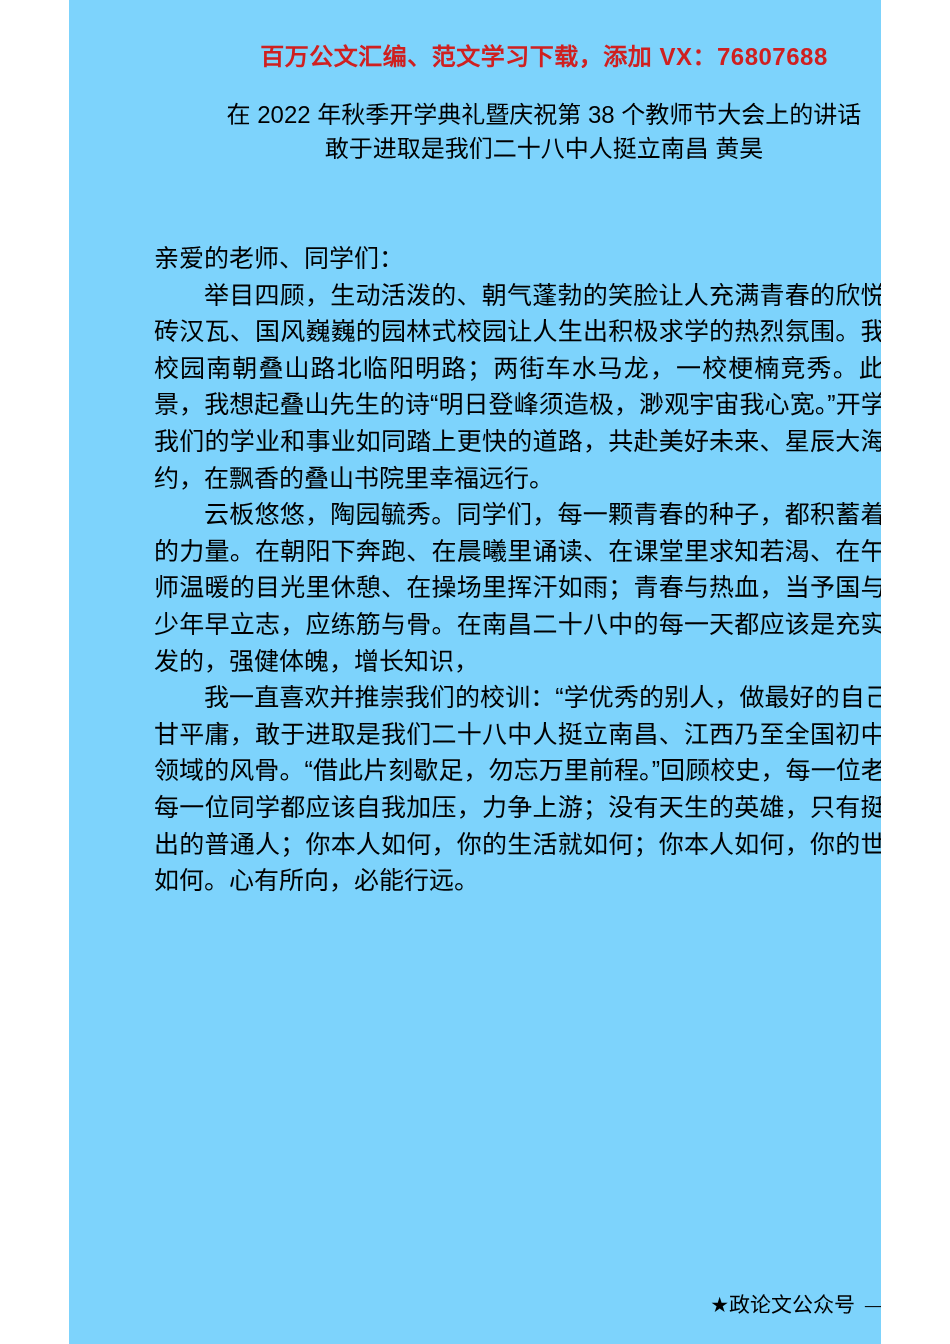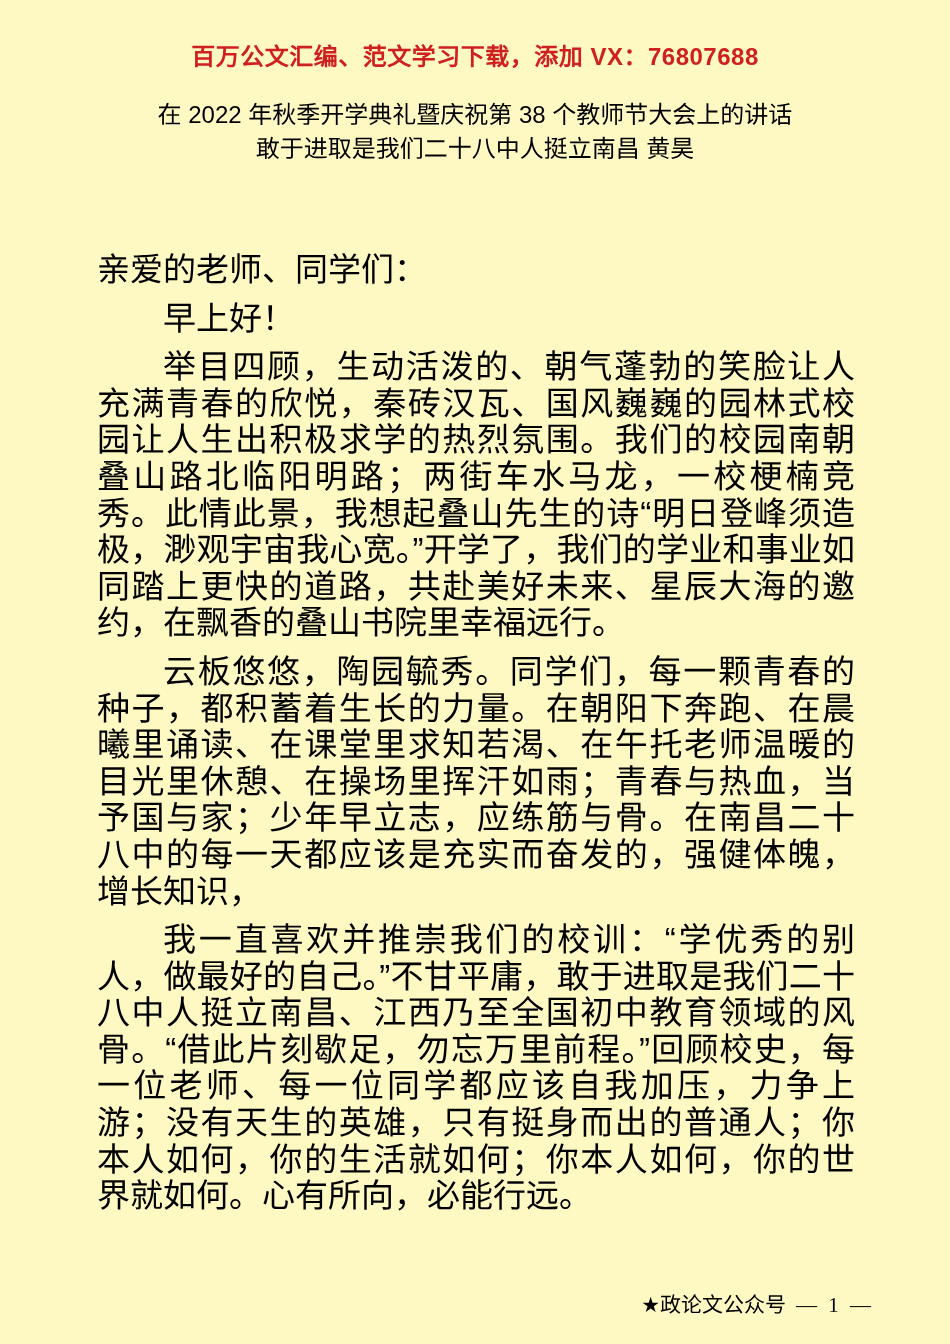--- a/index.html
+++ b/index.html
@@ -7,24 +7,24 @@
     margin: 0;
     padding: 0;
     background: #ffffff;
   }
   body {
     font-family: "Liberation Sans", "DejaVu Sans", sans-serif;
     color: #000000;
   }
   .page {
     position: relative;
-    width: 950px;
+    width: 812px;
     height: 1344px;
     margin: 0 auto;
-    background: #fef9c3;
+    background: #7dd3fc;
     overflow: hidden;
     box-sizing: border-box;
   }
 
   
   .promo-banner {
     position: absolute;
     top: 44px;
     left: 0;
     width: 950px;
@@ -54,26 +54,26 @@
   }
 
   
   .body-block {
     position: absolute;
     top: 240px;
     left: 85px;
     width: 782px;
   }
   .para {
-    font-size: 33px;
+    font-size: 25px;
     line-height: 36.6px;
     color: #000;
     text-align: justify;
     text-justify: inter-ideograph;
-    margin: 12px;
+    margin: 0;
     letter-spacing: 0px;
   }
   .para.indent { text-indent: 2em; }
   .para.noindent { text-indent: 0; }
 
   
   .footer {
     position: absolute;
     left: 0;
     top: 1288px;
@@ -103,21 +103,20 @@
 
   <div class="promo-banner">百万公文汇编、范文学习下载，添加 VX：76807688</div>
 
   <div class="title-block">
     <div class="title-line">在 2022 年秋季开学典礼暨庆祝第 38 个教师节大会上的讲话</div>
     <div class="title-line">敢于进取是我们二十八中人挺立南昌 黄昊</div>
   </div>
 
   <div class="body-block">
     <p class="para noindent">亲爱的老师、同学们：</p>
-    <p class="para indent">早上好！</p>
     <p class="para indent">举目四顾，生动活泼的、朝气蓬勃的笑脸让人充满青春的欣悦，秦砖汉瓦、国风巍巍的园林式校园让人生出积极求学的热烈氛围。我们的校园南朝叠山路北临阳明路；两街车水马龙，一校梗楠竞秀。此情此景，我想起叠山先生的诗“明日登峰须造极，渺观宇宙我心宽。”开学了，我们的学业和事业如同踏上更快的道路，共赴美好未来、星辰大海的邀约，在飘香的叠山书院里幸福远行。</p>
     <p class="para indent">云板悠悠，陶园毓秀。同学们，每一颗青春的种子，都积蓄着生长的力量。在朝阳下奔跑、在晨曦里诵读、在课堂里求知若渴、在午托老师温暖的目光里休憩、在操场里挥汗如雨；青春与热血，当予国与家；少年早立志，应练筋与骨。在南昌二十八中的每一天都应该是充实而奋发的，强健体魄，增长知识，</p>
     <p class="para indent">我一直喜欢并推崇我们的校训：“学优秀的别人，做最好的自己。”不甘平庸，敢于进取是我们二十八中人挺立南昌、江西乃至全国初中教育领域的风骨。“借此片刻歇足，勿忘万里前程。”回顾校史，每一位老师、每一位同学都应该自我加压，力争上游；没有天生的英雄，只有挺身而出的普通人；你本人如何，你的生活就如何；你本人如何，你的世界就如何。心有所向，必能行远。</p>
   </div>
 
   <div class="footer">
     <span class="footer-mark">★政论文公众号</span><span class="footer-page">— 1 —</span>
   </div>
 
 </div>

